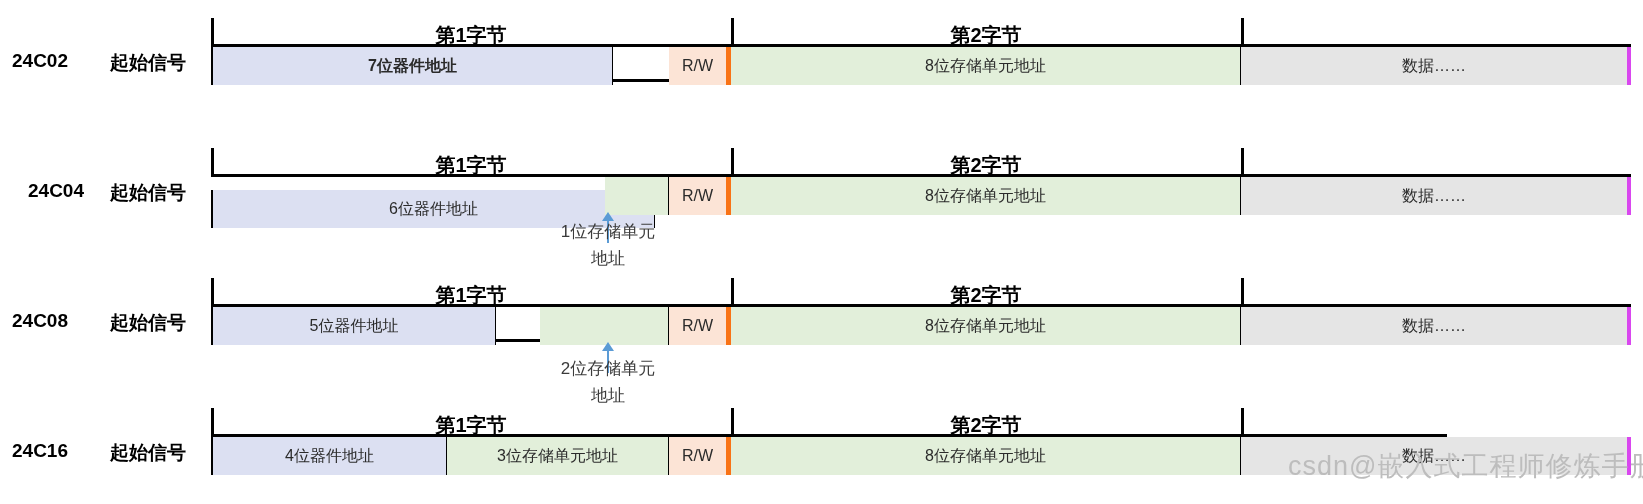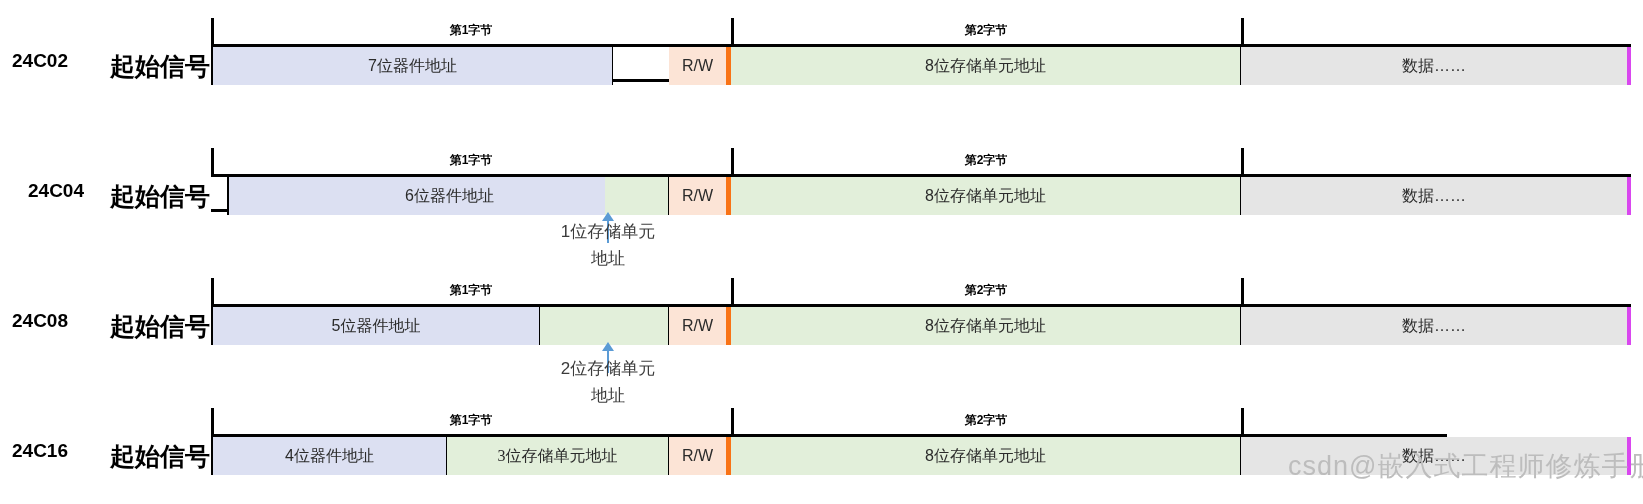--- a/index.html
+++ b/index.html
@@ -32,21 +32,21 @@
     font-weight: bold;
     color: #000000;
     letter-spacing: 0px;
     white-space: nowrap;
   }
   .start-label {
     position: absolute;
     left: 110px;
     width: 96px;
     text-align: left;
-    font-size: 25px;
+    font-size: 19px;
     font-weight: bold;
     color: #000000;
     white-space: nowrap;
   }
   
   .bar {
     position: absolute;
     height: 38px;
     border-top: 3px solid #000000;
     border-bottom: 3px solid #000000;
@@ -67,21 +67,20 @@
   .seg-dev {
     background: #dce0f2;
     border-left: 2px solid #000000;
     border-right: 1px solid #000000;
     color: #2b2b2b;
   }
   .seg-mem {
     background: #e2efda;
     border-right: 1px solid #000000;
     color: #2b2b2b;
-    font-family: Liberation Serif, serif;
   }
   .seg-rw {
     background: #fce4d6;
     border-right: 5px solid #f97316;
     color: #2b2b2b;
   }
   .seg-addr8 {
     background: #e2efda;
     border-right: 1px solid #000000;
     color: #2b2b2b;
@@ -92,21 +91,21 @@
     color: #2b2b2b;
   }
   
   .tick {
     position: absolute;
     width: 3px;
     background: #000000;
   }
   .byte-caption {
     position: absolute;
-    font-size: 12px;
+    font-size: 20px;
     font-weight: bold;
     color: #000000;
     text-align: center;
     white-space: nowrap;
   }
   
   .arrow-shaft {
     position: absolute;
     width: 2px;
     background: #5b9bd5;
@@ -147,39 +146,39 @@
     <div class="chip-label" style="top:50px;">24C02</div>
     <div class="start-label" style="top:50px;">起始信号</div>
 
     <div class="tick" style="left:211px; top:18px; height:26px;"></div>
     <div class="tick" style="left:731px; top:18px; height:26px;"></div>
     <div class="tick" style="left:1241px; top:18px; height:26px;"></div>
     <div class="byte-caption" style="left:211px; width:520px; top:22px;">第1字节</div>
     <div class="byte-caption" style="left:731px; width:510px; top:22px;">第2字节</div>
 
     <div class="bar" style="left:211px; top:44px; width:1420px;">
-      <div class="seg seg-dev" style="left:0px;    width:402px;">7位器件地址</div>
+      <div class="seg seg-dev" style="left:0px;    width:402px;font-weight:bold;">7位器件地址</div>
       <div class="seg seg-rw" style="left:458px;  width:62px;">R/W</div>
       <div class="seg seg-addr8" style="left:520px;  width:510px;">8位存储单元地址</div>
       <div class="seg seg-data" style="left:1030px; width:390px;">数据……</div>
     </div>
   </div>
 
   <div class="row" style="top:130px;">
     <div class="chip-label" style="top:50px;margin-left:16px;">24C04</div>
     <div class="start-label" style="top:50px;">起始信号</div>
 
     <div class="tick" style="left:211px; top:18px; height:26px;"></div>
     <div class="tick" style="left:731px; top:18px; height:26px;"></div>
     <div class="tick" style="left:1241px; top:18px; height:26px;"></div>
     <div class="byte-caption" style="left:211px; width:520px; top:22px;">第1字节</div>
     <div class="byte-caption" style="left:731px; width:510px; top:22px;">第2字节</div>
 
     <div class="bar" style="left:211px; top:44px; width:1420px;">
-      <div class="seg seg-dev" style="left:16px;    width:444px;">6位器件地址</div>
+      <div class="seg seg-dev" style="left:0px;    width:444px;margin-top:13px;">6位器件地址</div>
       <div class="seg seg-mem" style="left:394px;  width:64px;"></div>
       <div class="seg seg-rw" style="left:458px;  width:62px;">R/W</div>
       <div class="seg seg-addr8" style="left:520px;  width:510px;">8位存储单元地址</div>
       <div class="seg seg-data" style="left:1030px; width:390px;">数据……</div>
     </div>
 
     <div class="arrow-head" style="left:602px; top:82px;"></div>
     <div class="arrow-shaft" style="left:607px; top:91px; height:22px;"></div>
     <div class="annot" style="left:458px; width:300px; top:88px;">1位存储单元
 地址</div>
@@ -189,21 +188,21 @@
     <div class="chip-label" style="top:50px;">24C08</div>
     <div class="start-label" style="top:50px;">起始信号</div>
 
     <div class="tick" style="left:211px; top:18px; height:26px;"></div>
     <div class="tick" style="left:731px; top:18px; height:26px;"></div>
     <div class="tick" style="left:1241px; top:18px; height:26px;"></div>
     <div class="byte-caption" style="left:211px; width:520px; top:22px;">第1字节</div>
     <div class="byte-caption" style="left:731px; width:510px; top:22px;">第2字节</div>
 
     <div class="bar" style="left:211px; top:44px; width:1420px;">
-      <div class="seg seg-dev" style="left:0px;    width:329px;">5位器件地址</div>
+      <div class="seg seg-dev" style="left:0px;    width:285px;">5位器件地址</div>
       <div class="seg seg-mem" style="left:329px;  width:129px;"></div>
       <div class="seg seg-rw" style="left:458px;  width:62px;">R/W</div>
       <div class="seg seg-addr8" style="left:520px;  width:510px;">8位存储单元地址</div>
       <div class="seg seg-data" style="left:1030px; width:390px;">数据……</div>
     </div>
 
     <div class="arrow-head" style="left:602px; top:82px;"></div>
     <div class="arrow-shaft" style="left:607px; top:91px; height:22px;"></div>
     <div class="annot" style="left:458px; width:300px; top:95px;">2位存储单元
 地址</div>

